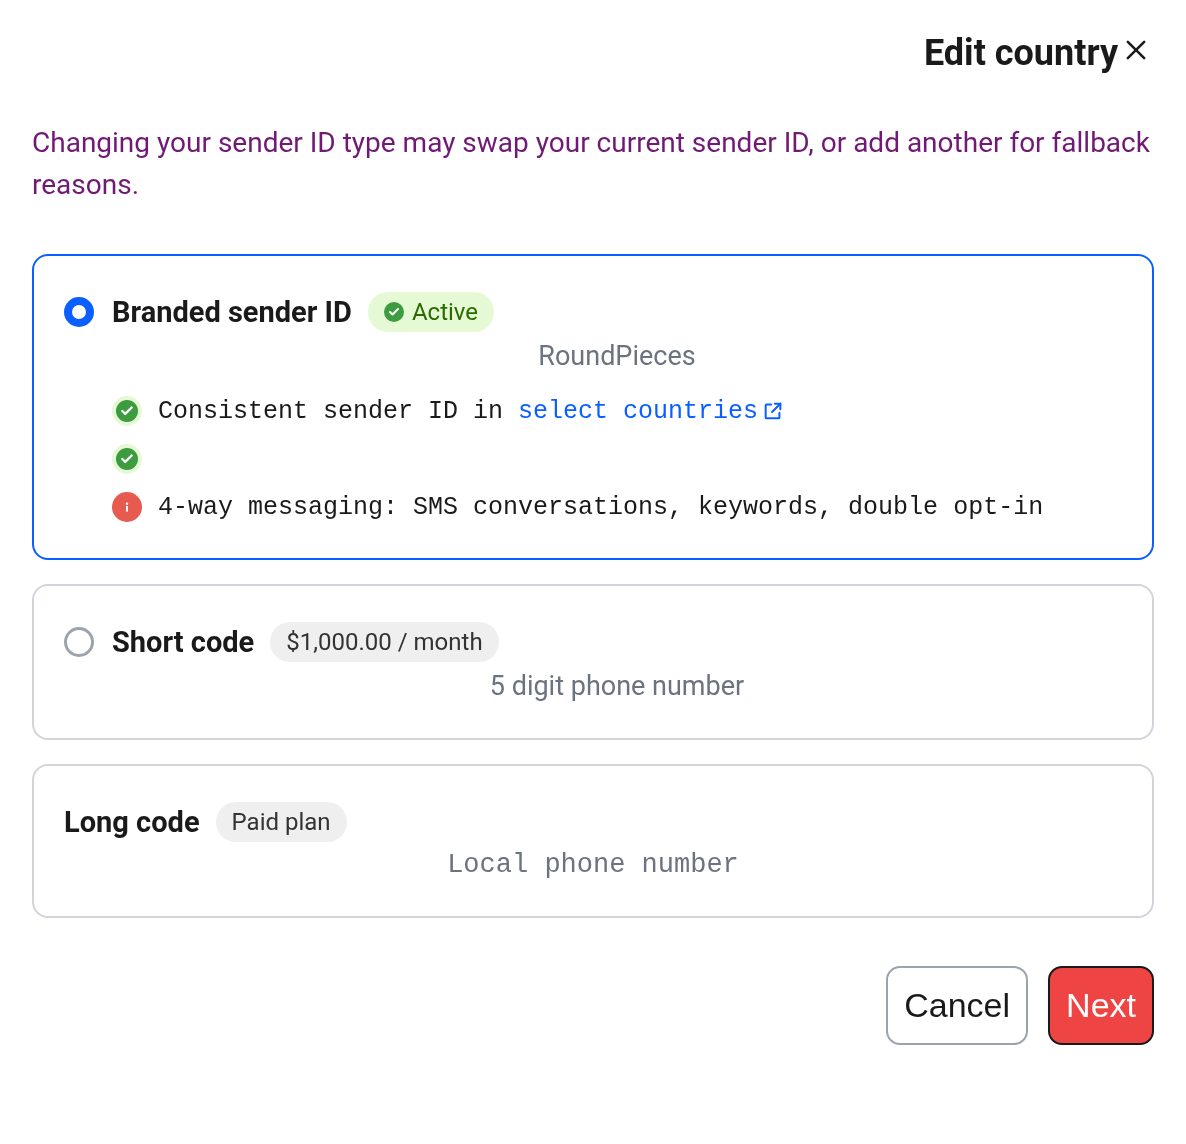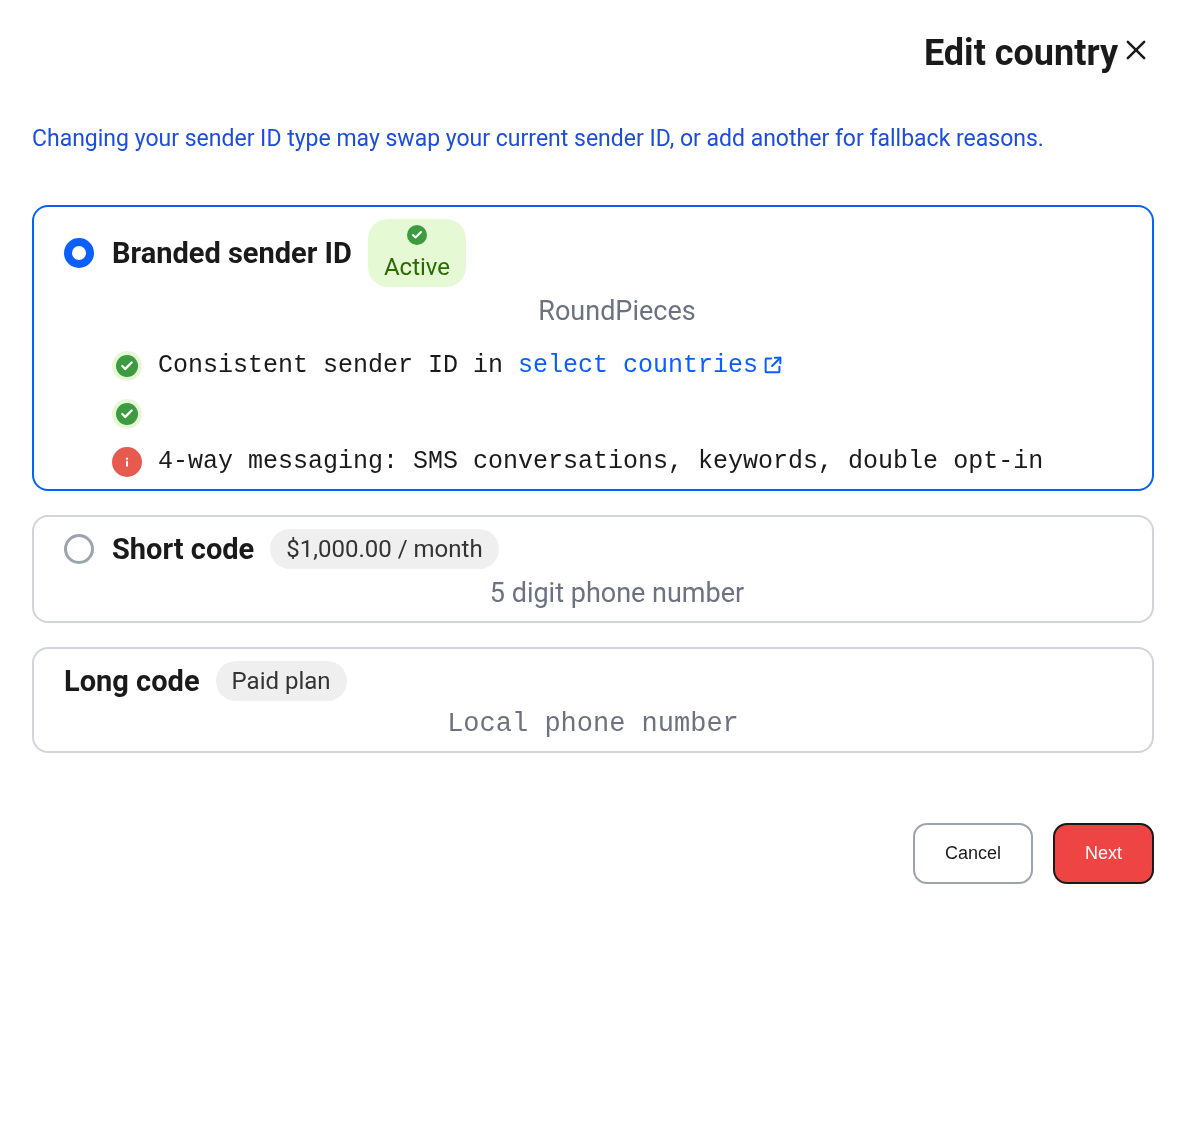--- a/index.html
+++ b/index.html
@@ -27,29 +27,29 @@
       background: none;
       border: none;
       cursor: pointer;
       padding: 4px;
       display: flex;
       align-items: center;
       justify-content: center;
     }
     .close-btn svg { width: 28px; height: 28px; }
     .description {
-      font-size: 23px;
+      font-size: 28px;
       line-height: 1.5;
-      color: #1d4ed8;
+      color: #701a75;
       margin-bottom: 48px;
     }
     .option-card {
       border: 2px solid #d1d5db;
       border-radius: 16px;
-      padding: 12px 30px;
+      padding: 36px 30px;
       margin-bottom: 24px;
       cursor: pointer;
     }
     .option-card.selected {
       border: 2.5px solid #0b5fff;
     }
     .option-header {
       display: flex;
       align-items: center;
       gap: 18px;
@@ -72,21 +72,20 @@
       color: #1a1a1a;
     }
     .badge {
       display: inline-flex;
       align-items: center;
       gap: 8px;
       padding: 6px 16px;
       border-radius: 20px;
       font-size: 24px;
       font-weight: 400;
-      flex-direction: column;
     }
     .badge-active {
       background: #e6f9d5;
       color: #2a6b00;
     }
     .badge-active .check-circle {
       width: 20px; height: 20px;
       background: #3d9c40;
       border-radius: 50%;
       display: inline-flex;
@@ -152,26 +151,25 @@
       vertical-align: middle;
       margin-left: 4px;
     }
     .footer {
       display: flex;
       justify-content: flex-end;
       gap: 20px;
       margin-top: 48px;
     }
     .btn {
-      font-size: 18px;
-      padding: 18px 30px;
+      font-size: 34px;
+      padding: 18px 16px;
       border-radius: 14px;
       cursor: pointer;
       font-weight: 500;
-      margin-top: 22px;
     }
     .btn-secondary {
       background: #fff;
       border: 2px solid #9ca3af;
       color: #1a1a1a;
     }
     .btn-primary {
       background: #ef4444;
       border: 2px solid #1a1a1a;
       color: #fff;

